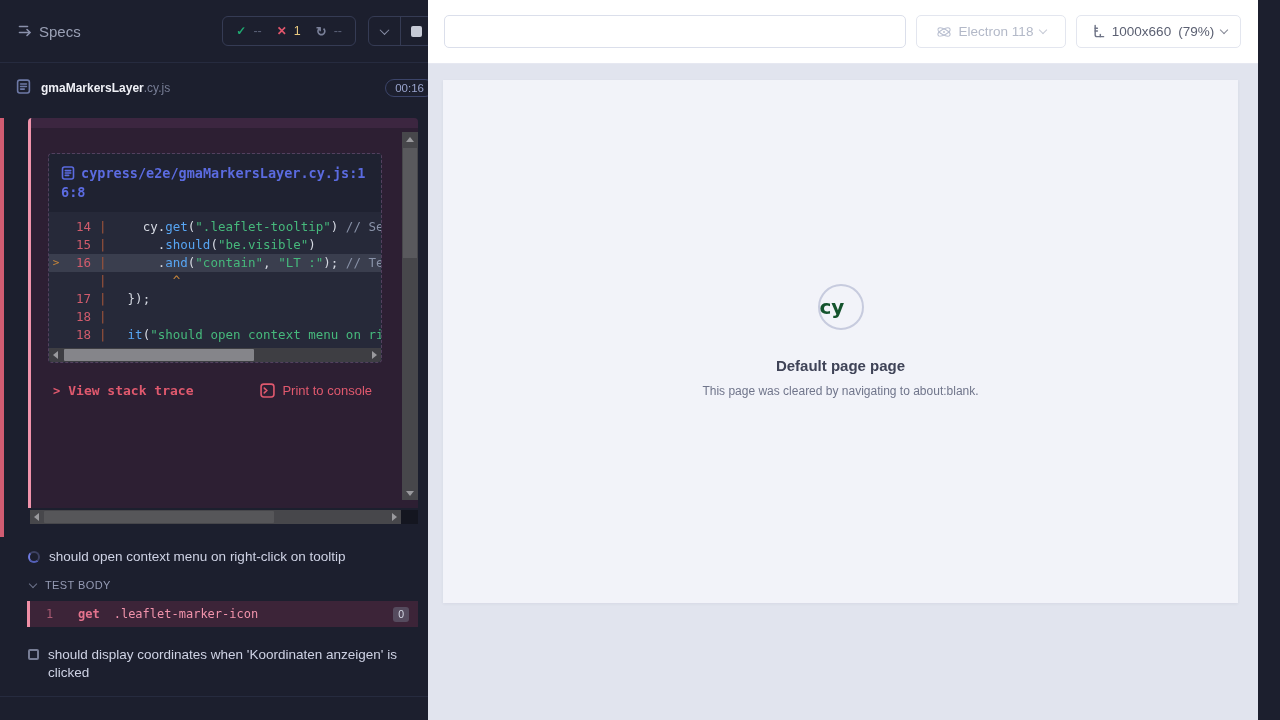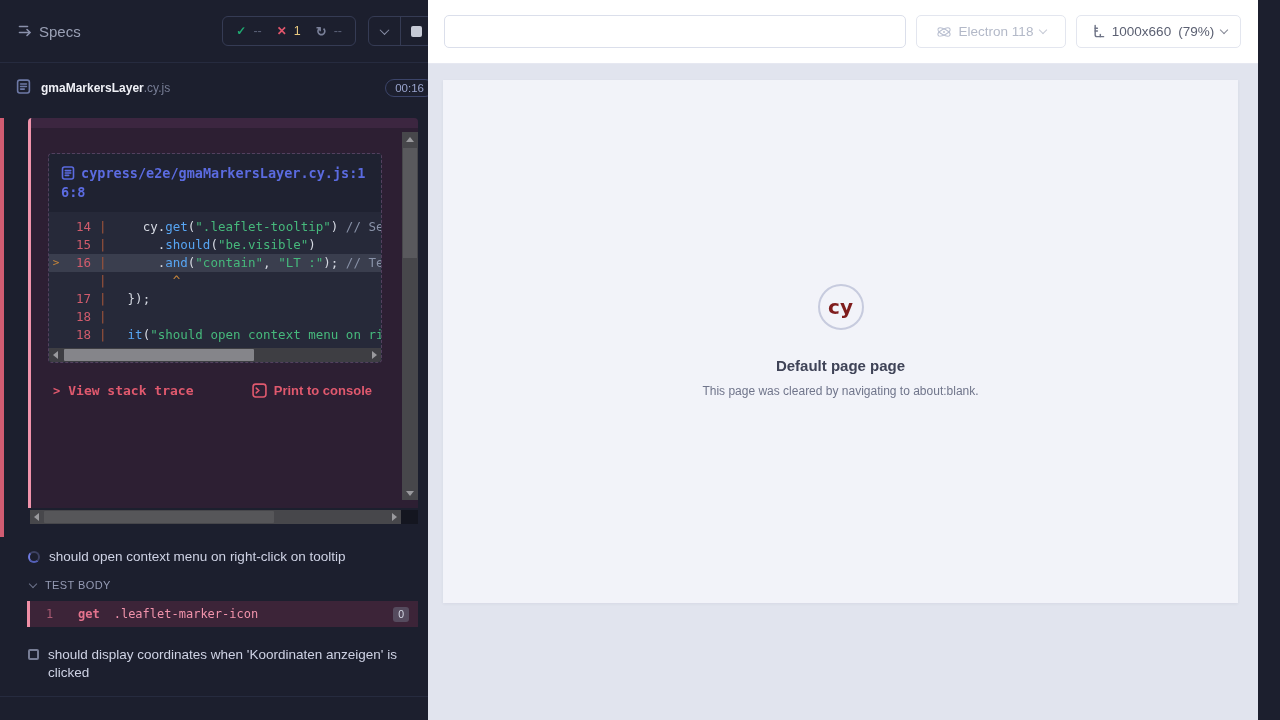--- a/index.html
+++ b/index.html
@@ -59,21 +59,21 @@
   .sb-h .sb-arrow { position:absolute; top:0; width:13px; height:14px; display:flex; align-items:center; justify-content:center; }
   .tri-l { width:0; height:0; border-top:4px solid transparent; border-bottom:4px solid transparent; border-right:5px solid #9a9a9e; }
   .tri-r { width:0; height:0; border-top:4px solid transparent; border-bottom:4px solid transparent; border-left:5px solid #9a9a9e; }
   .tri-u { width:0; height:0; border-left:4px solid transparent; border-right:4px solid transparent; border-bottom:5px solid #9a9a9e; }
   .tri-d { width:0; height:0; border-left:4px solid transparent; border-right:4px solid transparent; border-top:5px solid #9a9a9e; }
   .sb-h .sb-thumb { position:absolute; top:1px; height:12px; background:#85858a; border-radius:1px; }
 
   .err-actions { display:flex; justify-content:space-between; align-items:center; margin-top:20px; padding:0 26px 0 5px; }
   .stack-btn { font-family:"DejaVu Sans Mono", monospace; font-weight:bold; font-size:13px; color:#e0596e; cursor:pointer; display:flex; align-items:center; gap:8px; }
   .stack-chev { font-size:12px; }
-  .print-btn { font-size:13px; font-weight:bold; color:#e0596e; cursor:pointer; display:flex; align-items:center; gap:7px;text-align:center; }
+  .print-btn { font-size:13px; font-weight:normal; color:#e0596e; cursor:pointer; display:flex; align-items:center; gap:7px;text-align:center; }
 
   .panel-vscroll { position:absolute; left:402px; top:14px; width:16px; height:368px; background:#47474b; }
   .panel-vscroll .sb-arrow { position:absolute; left:0; width:16px; height:14px; display:flex; align-items:center; justify-content:center; }
   .panel-vscroll .sb-thumb { position:absolute; left:1px; right:1px; top:16px; height:110px; background:#59595d; }
   .panel-hscroll { position:absolute; left:30px; top:392px; width:371px; height:14px; background:#47474b; }
   .panel-hscroll .sb-thumb { position:absolute; top:1px; left:14px; width:230px; height:12px; background:#565659; }
   .sb-corner { position:absolute; left:401px; top:392px; width:17px; height:14px; background:#141620; }
 
   
   .test-row { display:flex; align-items:flex-start; gap:9px; padding:5px 12px 5px 28px; margin-top:6px; cursor:pointer; }
@@ -104,22 +104,22 @@
   .aut-header { height:64px; background:#fff; border-bottom:1px solid #e6e8f1; display:flex; align-items:center; padding:0 17px 0 16px; gap:10px; }
   .url-input { flex:1; height:33px; border:1px solid #dbdfeb; border-radius:5px; padding:0 10px; font-size:13px; color:#4a4f63; outline:none; background:#fff; }
   .hbtn { height:33px; border:1px solid #e3e6ef; border-radius:5px; background:#fff; display:flex; align-items:center; justify-content:center; gap:7px; cursor:pointer; }
   .browser-btn { width:150px; color:#b3b9c8; font-size:13.5px; }
   .viewport-btn { width:165px; color:#5b6072; font-size:13.5px; font-weight:500; }
   .hbtn .chev2 { width:6px; height:6px; border-right:1.4px solid currentColor; border-bottom:1.4px solid currentColor; transform:rotate(45deg); margin-top:-3px; opacity:.75; }
 
   .stage { position:absolute; top:64px; left:0; right:0; bottom:0; background:#e1e4ee; }
   .aut-card { position:absolute; left:15px; top:16px; width:795px; height:523px; background:#f2f3f9; box-shadow:0 1px 3px rgba(40,45,80,.06);
               display:flex; flex-direction:column; align-items:center; justify-content:center; }
-  .cy-logo { width:46px; height:46px; border:2.5px solid #c7cbde; border-radius:50%; display:flex; align-items:center; justify-content:center;
-             color:#7f1d1d; font-size:20px; font-weight:bold; font-family:"DejaVu Sans", sans-serif; }
+  .cy-logo { width:46px; height:46px; border:2.5px solid #c7cbde; border-radius:50%; display:flex; align-items:center; 
+             color:#14532d; font-size:20px; font-weight:bold; font-family:"DejaVu Sans", sans-serif; }
   .blank-title { margin-top:27px; font-size:15px; font-weight:600; color:#3f4357; }
   .blank-msg { margin-top:9px; font-size:12px; color:#70758b; line-height:16px; text-align:center; }
   .blank-msg + .blank-msg { margin-top:1px; }
 </style>
 </head>
 <body>
 
 <div class="app">
 
   <div class="reporter">

